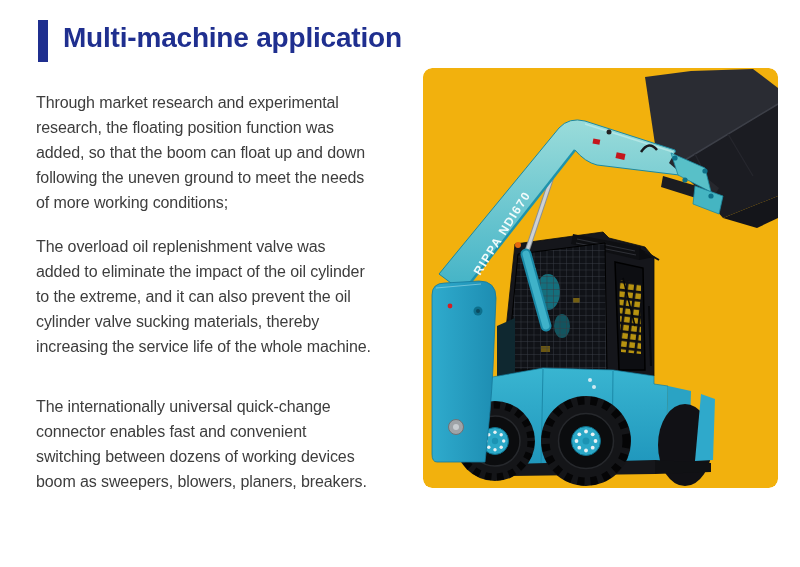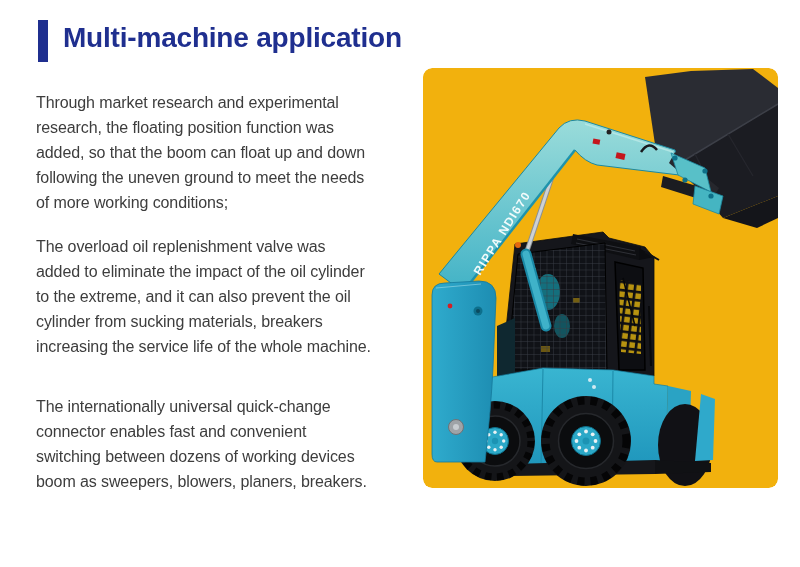--- a/index.html
+++ b/index.html
@@ -40,21 +40,21 @@
 
   <main>
     <p class="para para-1">Through market research and experimental
 research, the floating position function was
 added, so that the boom can float up and down
 following the uneven ground to meet the needs
 of more working conditions;</p>
     <p class="para para-2">The overload oil replenishment valve was
 added to eliminate the impact of the oil cylinder
 to the extreme, and it can also prevent the oil
-cylinder from sucking materials, breakers
+cylinder valve sucking materials, thereby
 increasing the service life of the whole machine.</p>
     <p class="para para-3">The internationally universal quick-change
 connector enables fast and convenient
 switching between dozens of working devices
 boom as sweepers, blowers, planers, breakers.</p>
 
     <figure class="figure-wrap" style="margin:0;">
       <svg width="355" height="422" viewBox="0 0 355 422" xmlns="http://www.w3.org/2000/svg">
         <defs>
           <clipPath id="boxClip">

